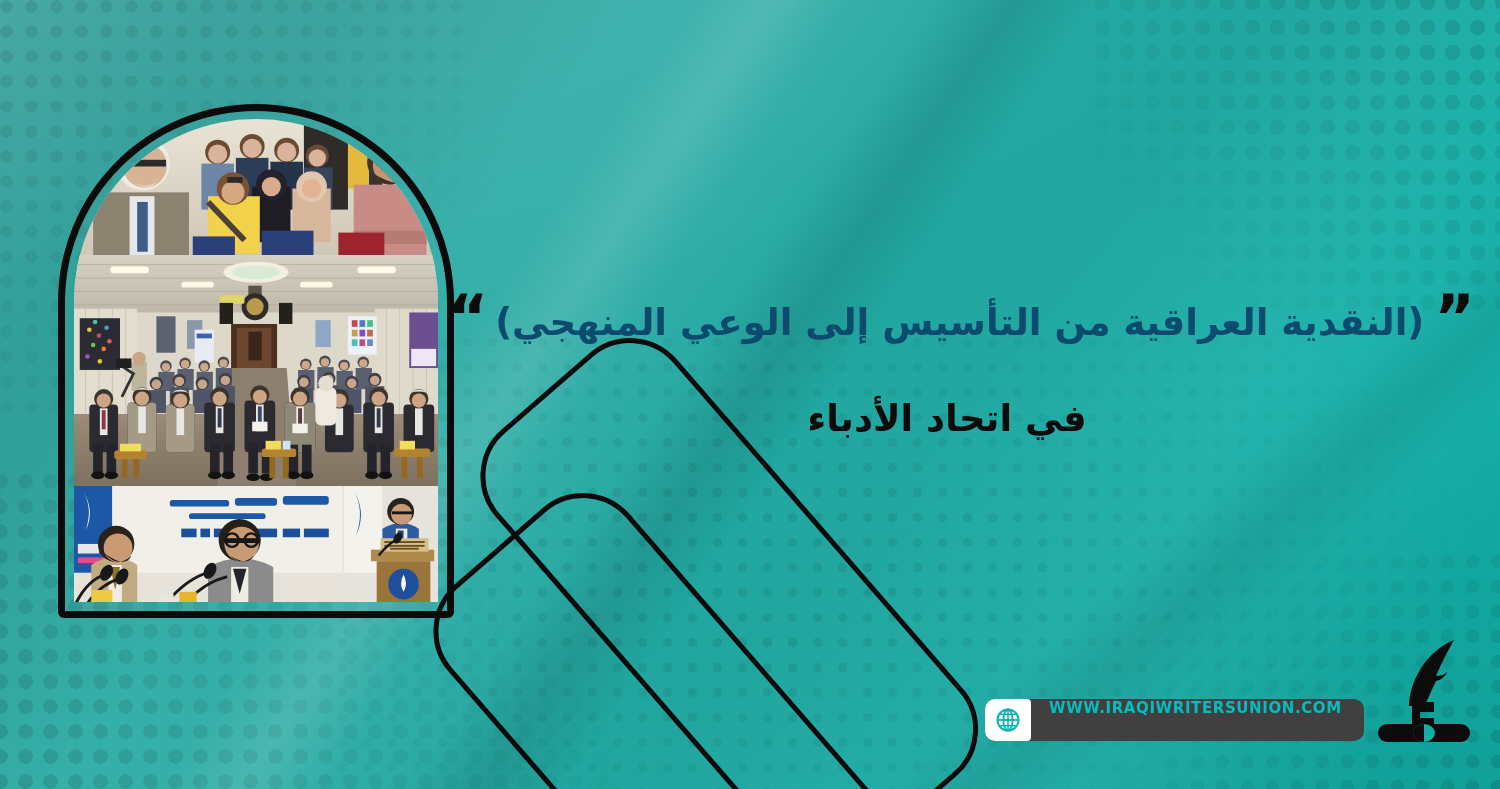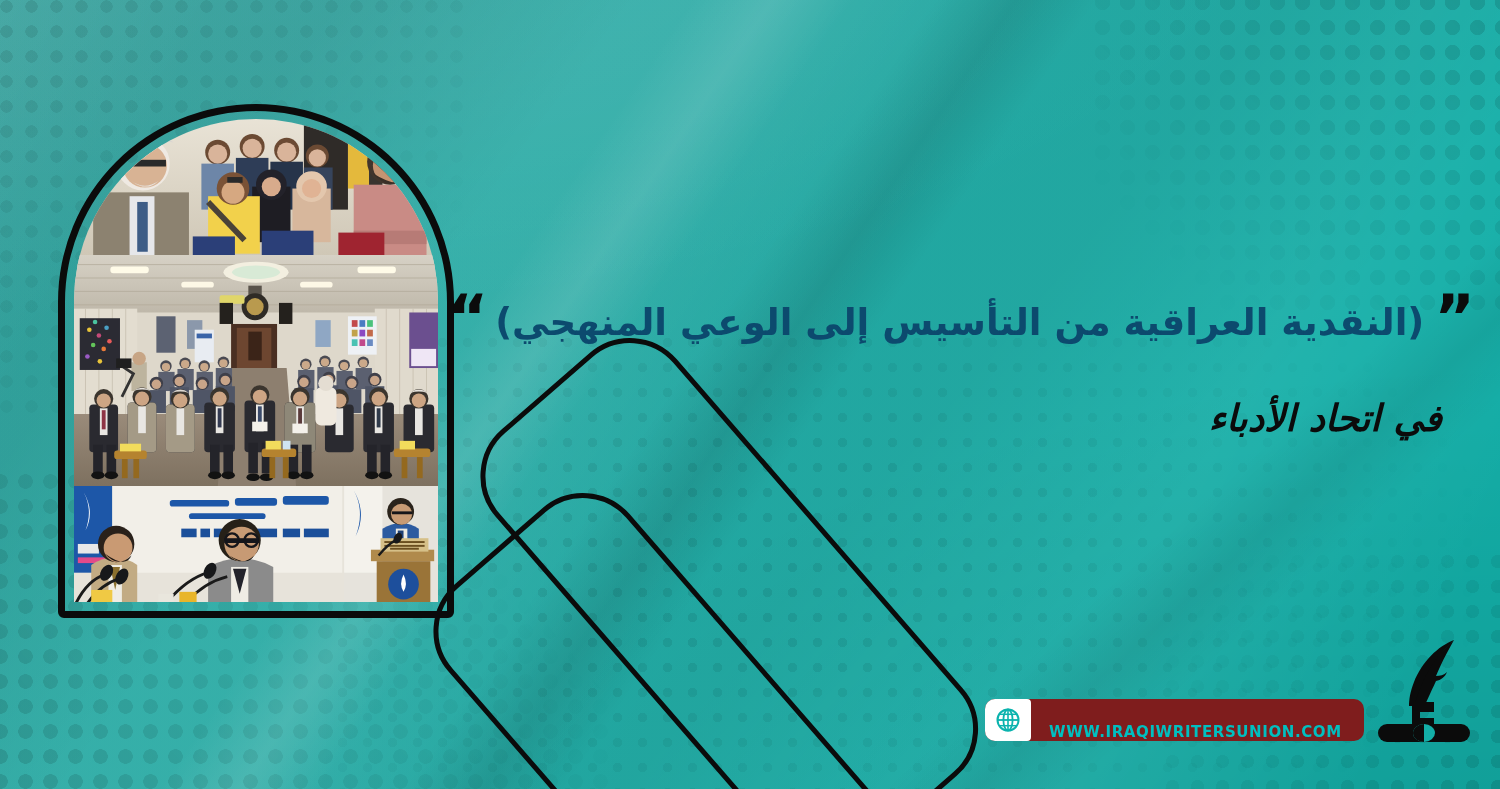--- a/index.html
+++ b/index.html
@@ -150,36 +150,35 @@
   .headline-text{
     font-size:37px;
     font-weight:900;
     color:#0c4a6e;
     line-height:1.22;
     letter-spacing:-.2px;
     white-space:nowrap;
   }
   .subline{
     margin-top:52px;
-    text-align:right;
+    text-align:center;
     padding-right:30px;
     font-size:37px;
     font-weight:900;
     color:#0b0b0b;
     direction:rtl;
-    font-style:italic;
   }
 
   
   .url-badge{
     position:absolute;
     left:985px; top:699px;
     height:42px;
-    display:flex; align-items:flex-end;
-    background:#7f1d1d;
+    display:flex; align-items:flex-start;
+    background:#404040;
     border-radius:10px;
     padding-right:22px;
   }
   .globe-box{
     width:46px; height:42px;
     background:#ffffff;
     border-radius:10px 4px 4px 10px;
     display:flex; align-items:center; justify-content:center;
     flex:0 0 auto;
   }

